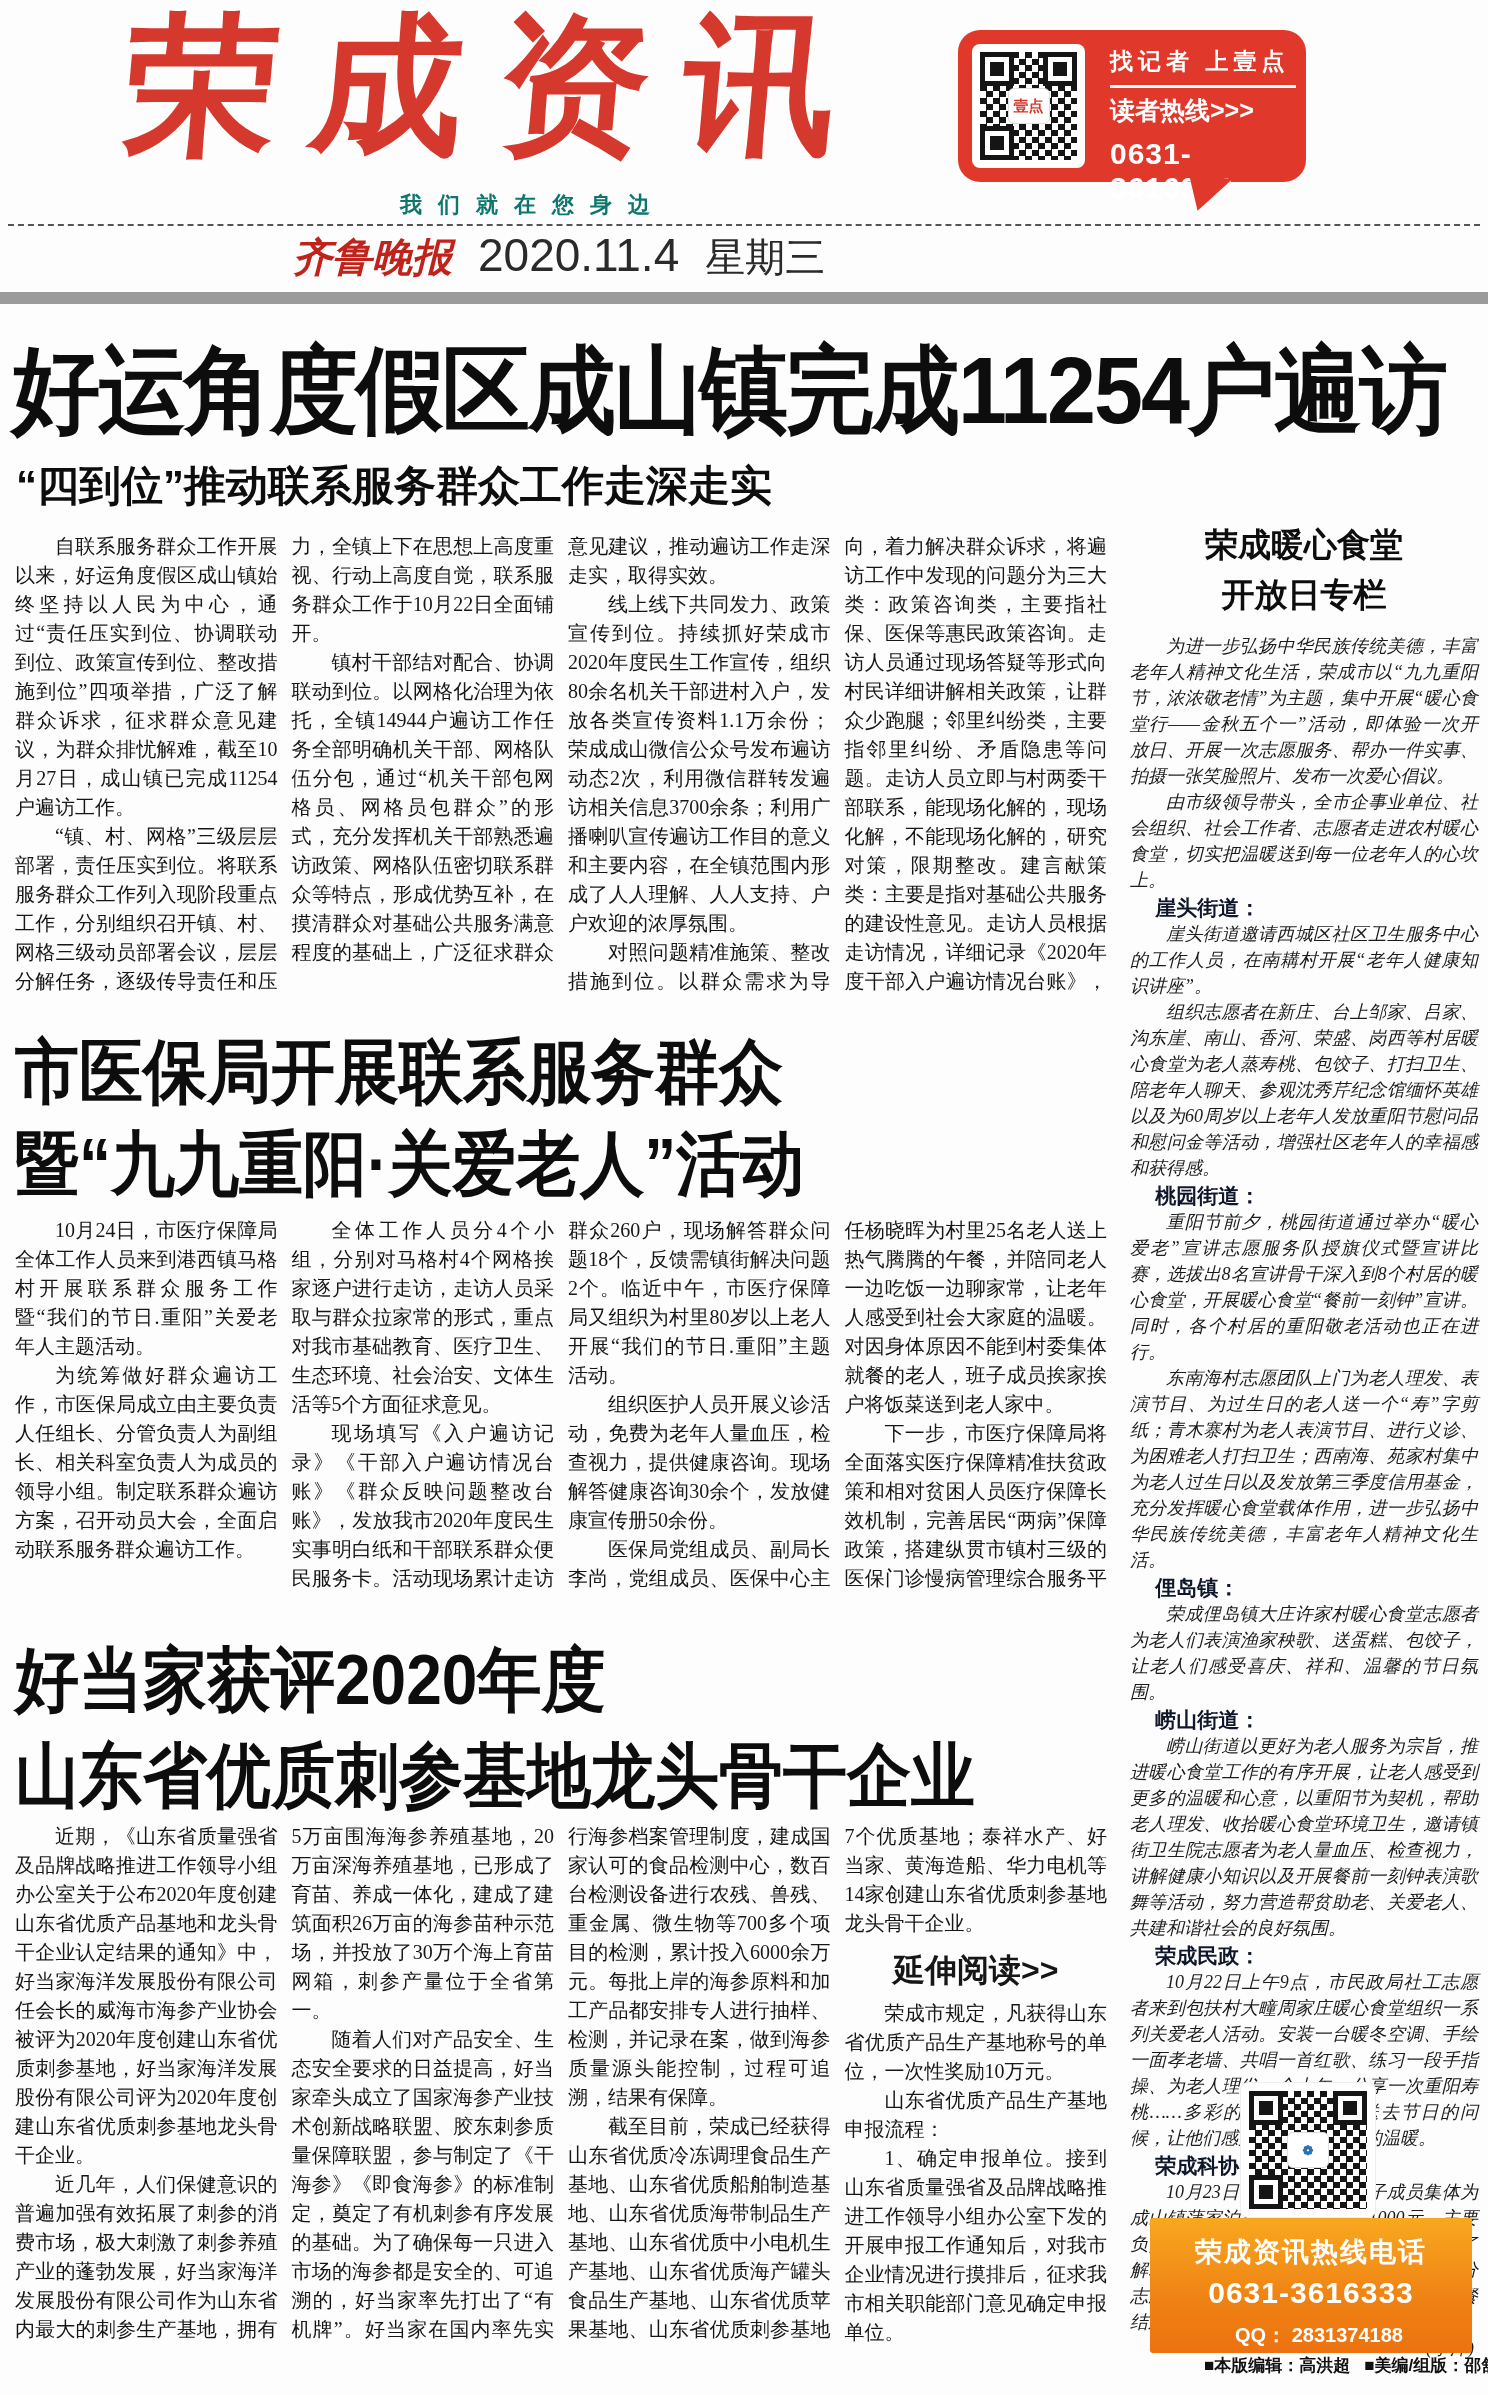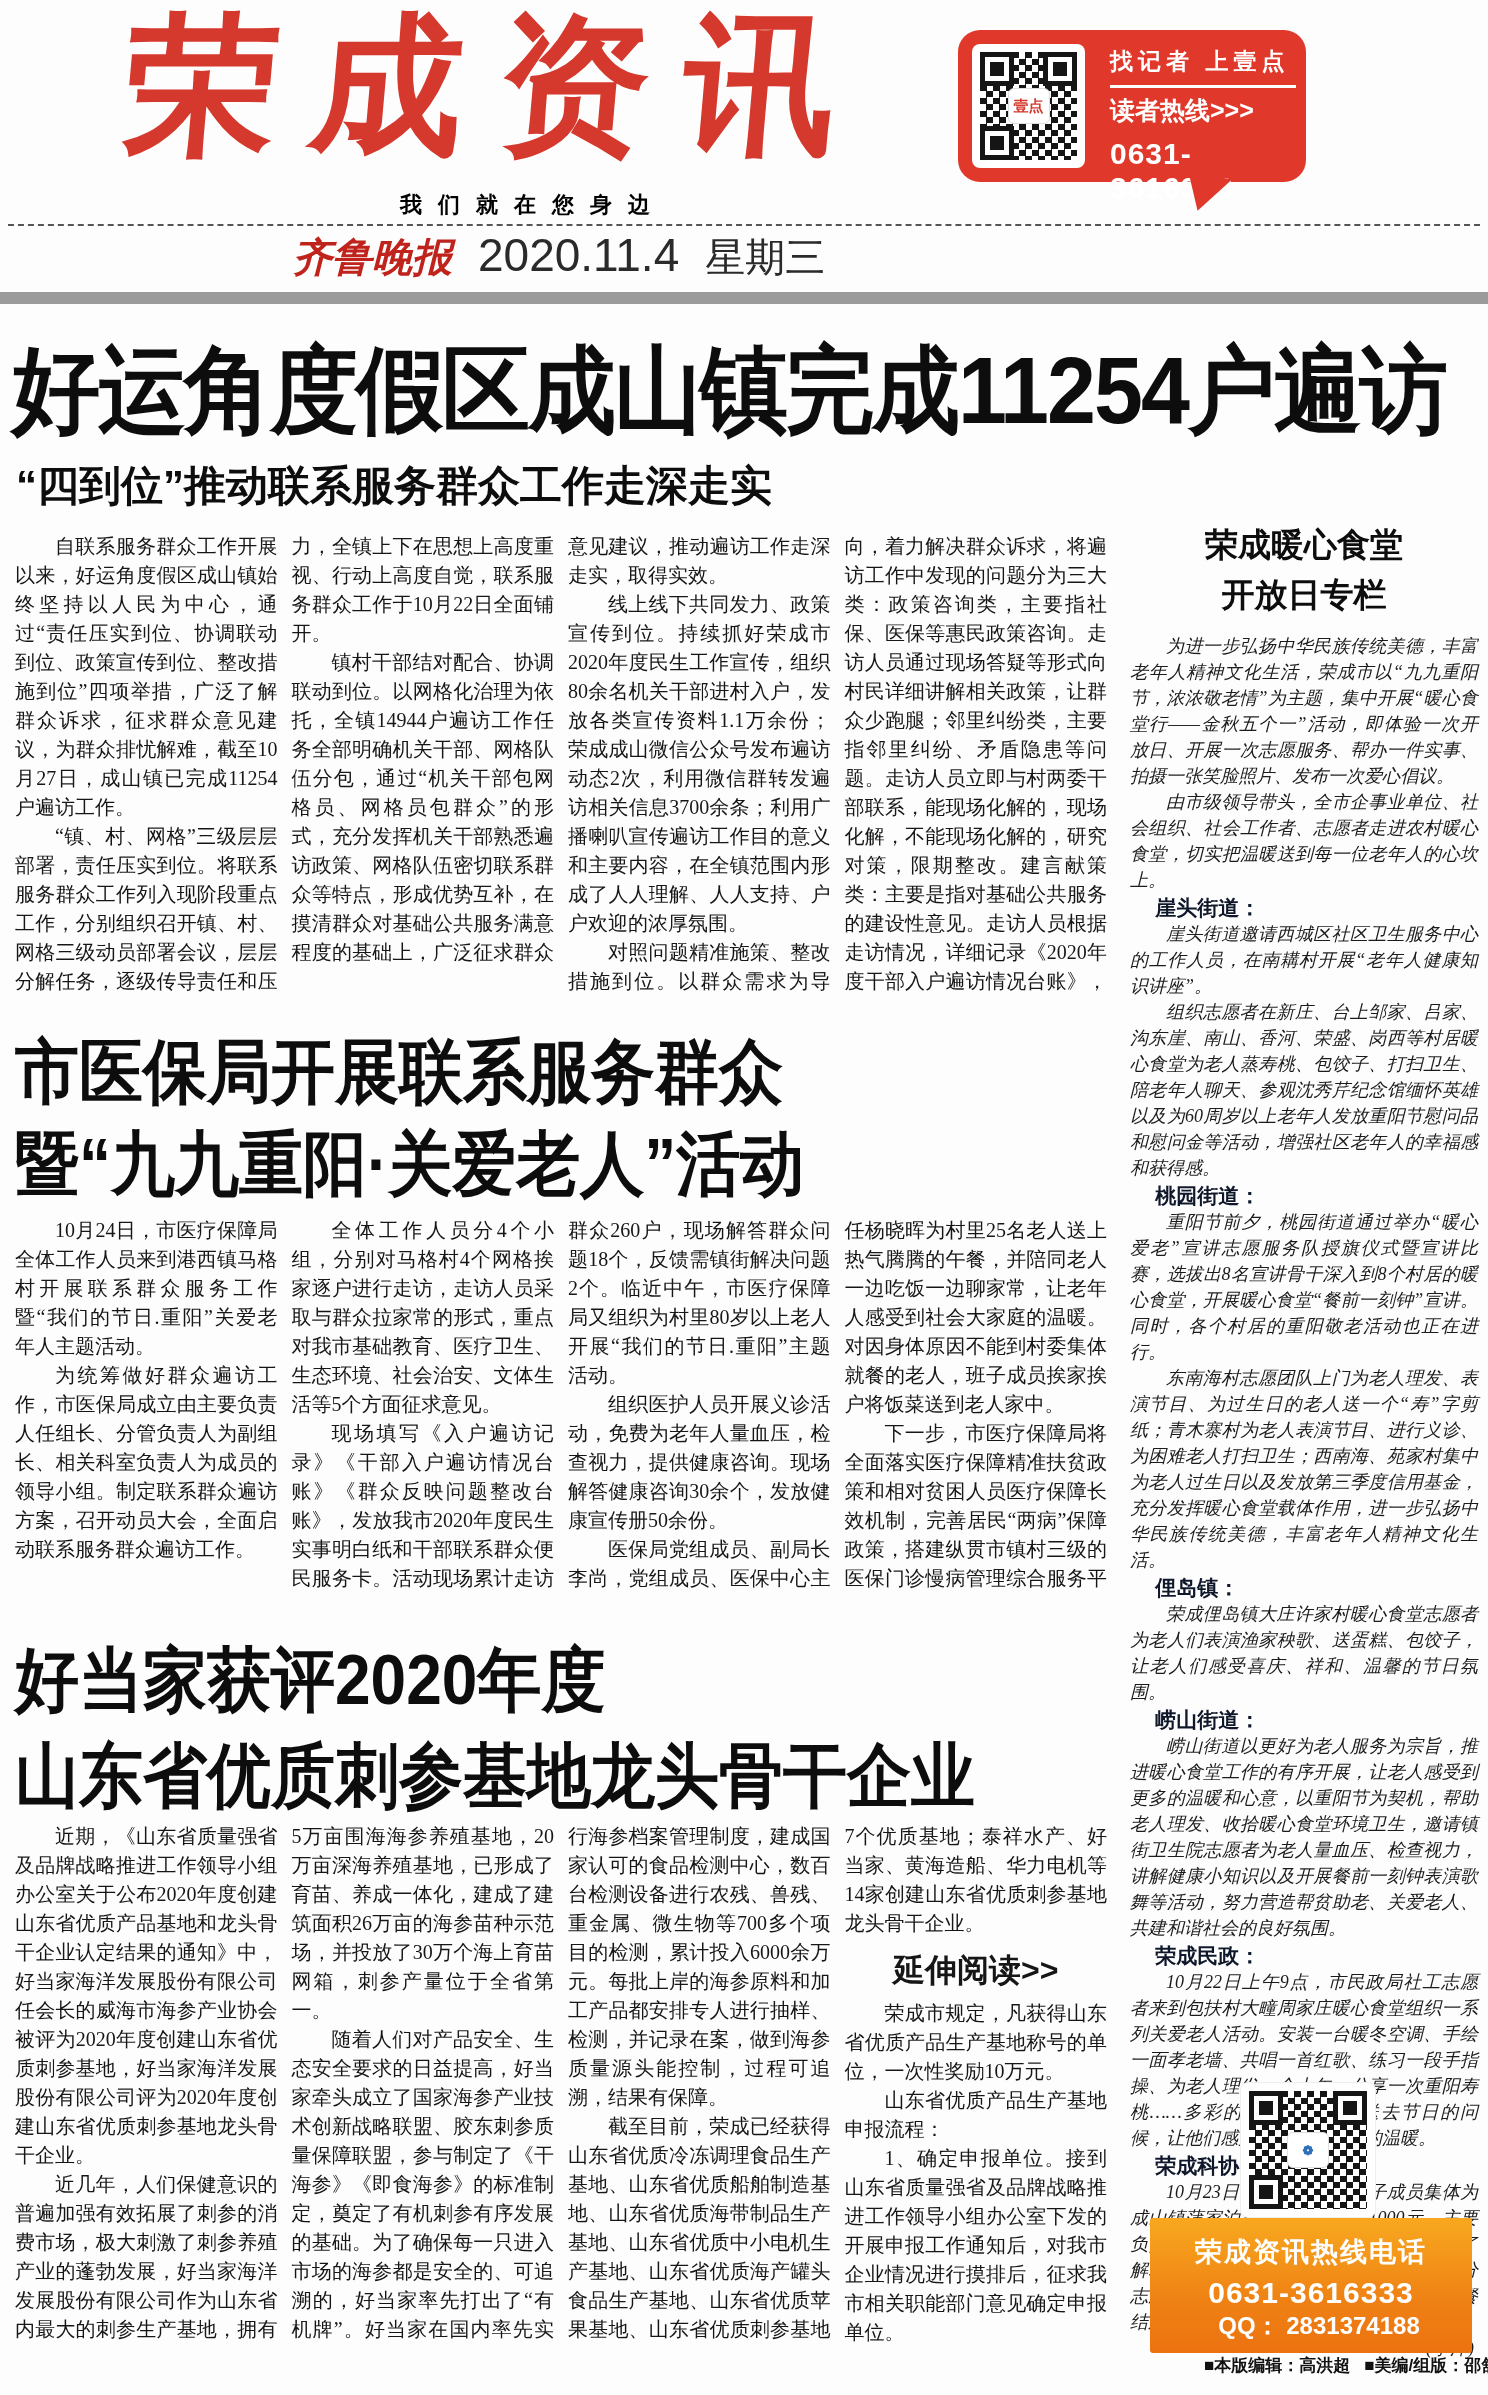--- a/index.html
+++ b/index.html
@@ -46,21 +46,21 @@
   .bubble .qr{left:14px;top:14px;width:113px;height:124px;}
   .bubble .logo{color:#d5382c;font-size:15px;}
   .bubble-text{position:absolute;left:152px;top:16px;width:186px;color:#fff;
     font-family:"Liberation Sans","DejaVu Sans",sans-serif;}
   .bubble-l1{font-size:23px;font-weight:bold;letter-spacing:5px;white-space:nowrap;}
   .bubble-rule{border:none;border-top:3px solid #fff;margin:8px 0 6px 0;}
   .bubble-l2{font-size:25px;font-weight:bold;}
   .bubble-phone{font-size:30px;font-weight:bold;margin-top:10px;letter-spacing:1px;}
   .slogan{
     left:130px;top:190px;width:806px;text-align:center;font-size:22px;font-weight:bold;
-    letter-spacing:16px;font-family:"Liberation Sans",sans-serif;color:#000000;white-space:nowrap;
+    letter-spacing:16px;font-family:"Liberation Sans",sans-serif;color:#0f766e;white-space:nowrap;
   }
   .dash-rule{left:8px;top:224px;width:1472px;border-top:2px dashed #555;}
   .dateline{left:292px;top:228px;display:flex;align-items:baseline;gap:26px;white-space:nowrap;}
   .paper-name{font-style:italic;font-weight:bold;font-size:40px;color:#c0231b;
     font-family:"Liberation Serif",serif;}
   .date-text{font-size:46px;color:#2a2a2a;font-family:"Liberation Sans",sans-serif;}
   .weekday-text{font-size:40px;color:#2a2a2a;font-family:"Liberation Sans",sans-serif;}
   .gray-bar{left:0;top:292px;width:1488px;height:12px;background:#9b9b9b;}
   
   .h-xl{
@@ -103,21 +103,21 @@
   .sb-byline{text-align:right;text-indent:0 !important;padding-right:4px;}
   .sidebar-qr{left:1240px;top:2082px;width:134px;height:134px;border:1px solid #eee;}
   .sidebar-qr .logo{color:#2d6fb7;font-size:13px;}
   .hotline{
     left:1150px;top:2218px;width:322px;height:135px;border-radius:3px;
     background:linear-gradient(180deg,#f8a81f 0%,#ef8214 60%,#ec7210 100%);
     color:#fff;text-align:center;font-family:"Liberation Sans",sans-serif;font-weight:bold;
   }
   .hotline-title{font-size:27px;margin-top:16px;letter-spacing:2px;}
   .hotline-phone{font-size:30px;margin-top:6px;letter-spacing:1px;}
-  .hotline-qq{font-size:24px;margin-top:0;padding-left:16px;}
+  .hotline-qq{font-size:20px;margin-top:12px;padding-left:16px;}
   .footer{
     left:1204px;top:2354px;width:330px;display:flex;gap:14px;white-space:nowrap;
     font-family:"Liberation Sans",sans-serif;font-weight:bold;font-size:17px;color:#111;
   }
 </style>
 </head>
 <body>
 
 <div class="abs masthead-title">荣成资讯</div>
 

